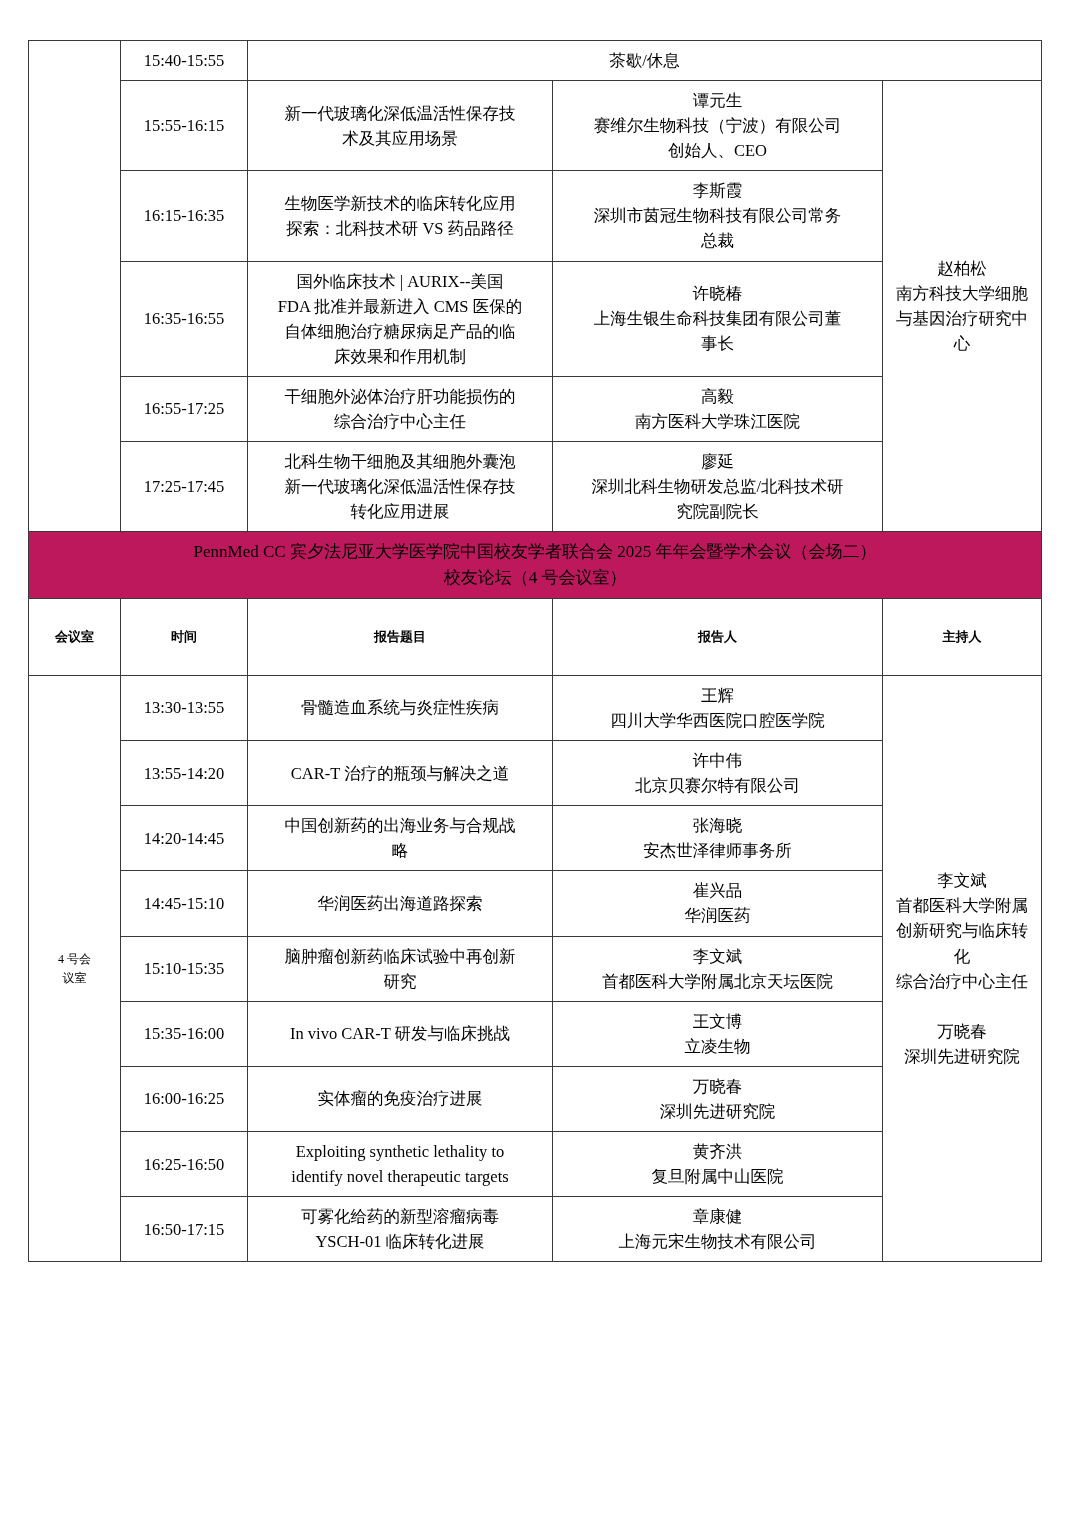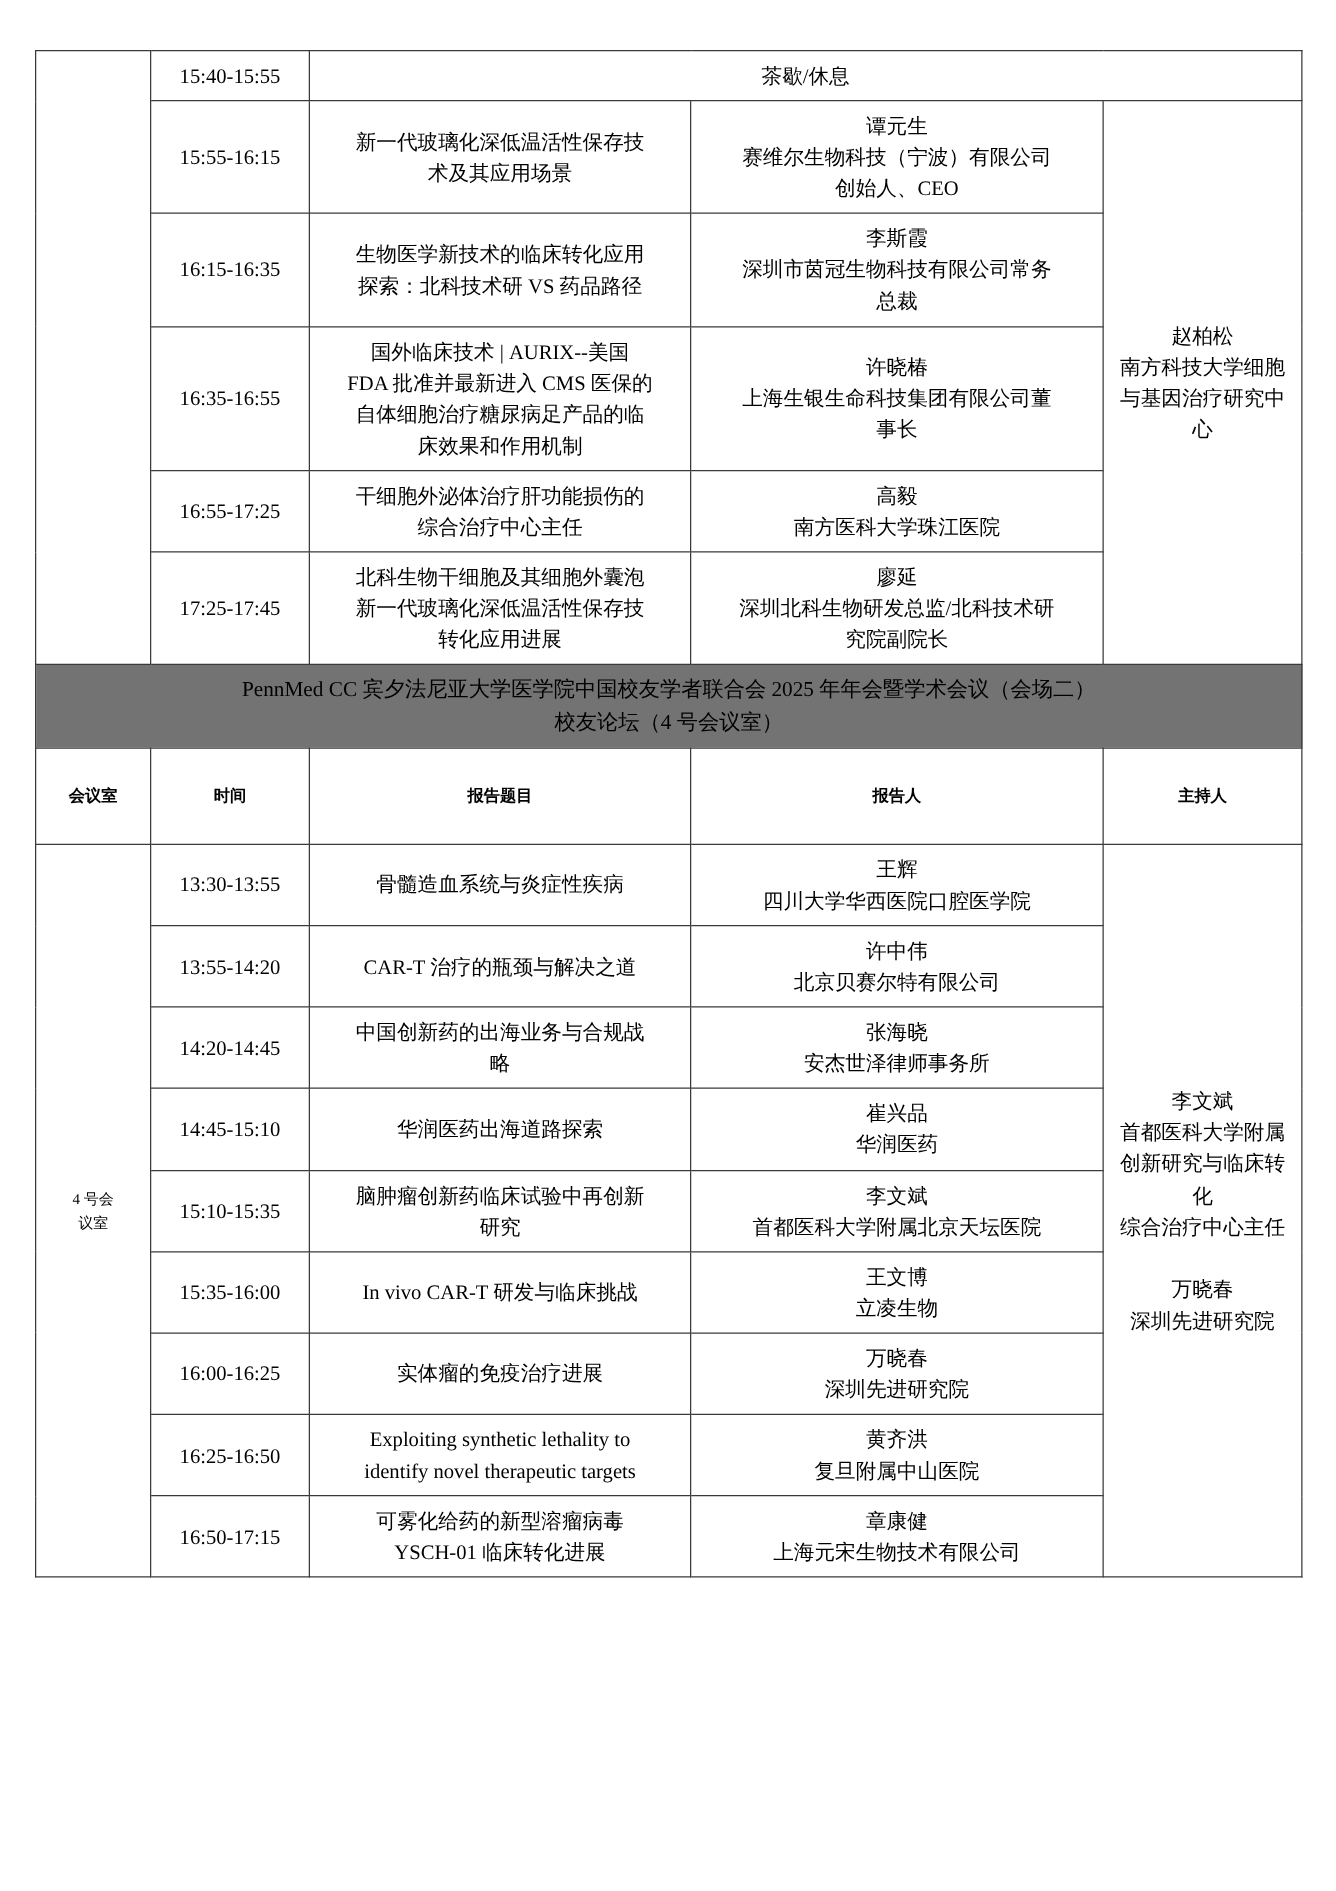--- a/index.html
+++ b/index.html
@@ -39,21 +39,21 @@
   col.c-time  { width: 127px; }
   col.c-title { width: 305px; }
   col.c-spk   { width: 330px; }
   col.c-host  { width: 159px; }
 
   .cell-text { display: block; }
   .cell-text .ln { display: block; white-space: nowrap; }
   .title-cell .ln, .speaker-cell .ln, .host-cell .ln { white-space: normal; }
 
   .band {
-    background: #737373;
+    background: #be185d;
     text-align: center;
     padding: 13px 8px 15px 8px;
     line-height: 1.75;
     font-size: 17px;
     border: 1px solid #3a3a3a;
   }
   .band .ln { display: block; }
 
   .colhead td {
     font-weight: bold;

